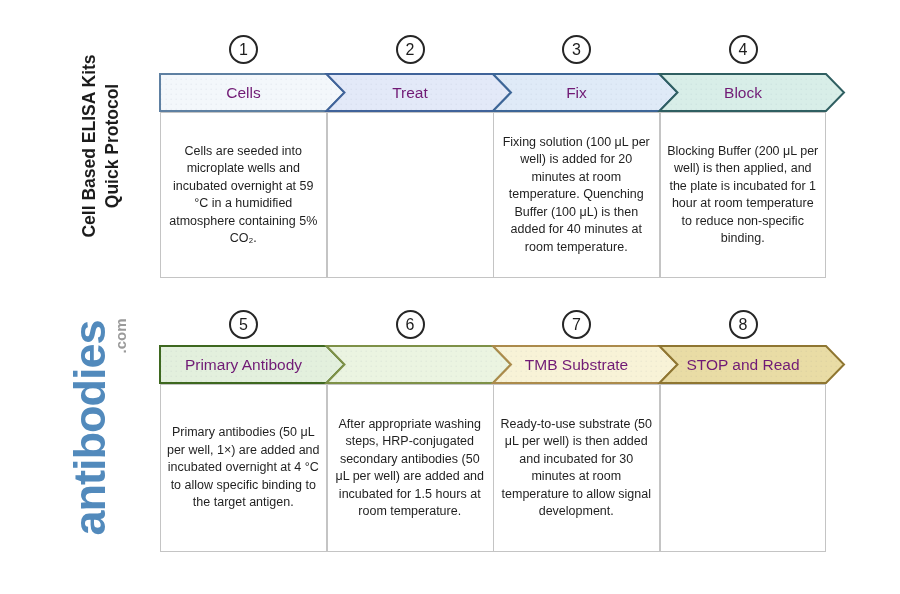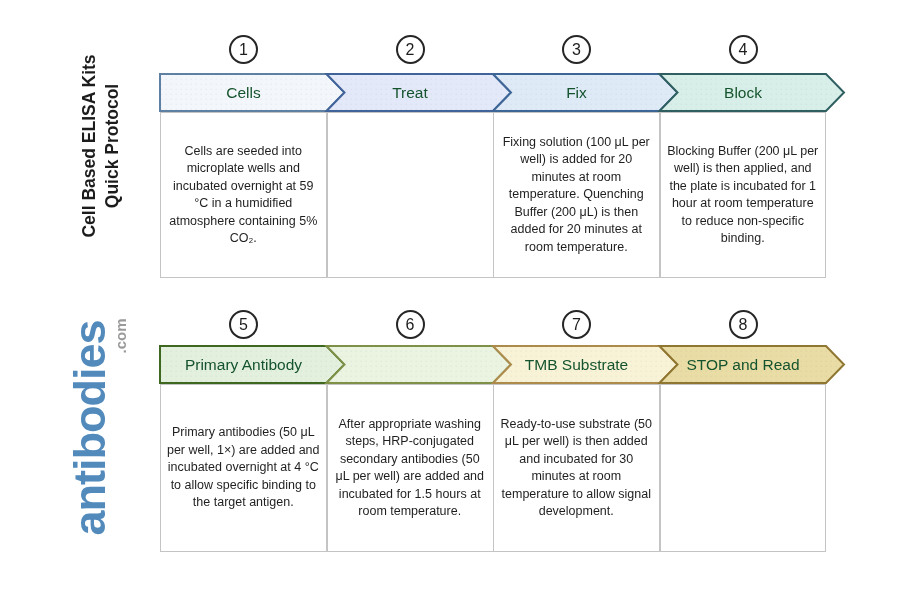--- a/index.html
+++ b/index.html
@@ -31,21 +31,21 @@
     display:flex; align-items:center; justify-content:center;
     font-size:16px; color:#1d1d1d;
   }
 
   
   .band-svg{position:absolute; left:160px; width:690px; height:39px; overflow:visible;}
   .row1-b{top:73px;} .row2-b{top:345px;}
   .band-label{
     position:absolute; width:167px; height:39px;
     display:flex; align-items:center; justify-content:center;
-    font-size:15.5px; color:#14532d;
+    font-size:15.5px; color:#701a75;
   }
 
   
   .box-frame{
     position:absolute; left:160px; width:666px; box-sizing:border-box;
     border:1.5px solid #c4c4c4; background:#ffffff;
   }
   .row1-f{top:112px; height:166px;} .row2-f{top:384px; height:168px;}
   .vdiv{position:absolute; top:0; bottom:0; width:1.5px; background:#c4c4c4;}
   .d1{left:165px;} .d2{left:331.5px;} .d3{left:498px;}
@@ -114,21 +114,21 @@
 
   <div class="box-frame row1-f">
     <div class="vdiv d1"></div>
     <div class="vdiv d2"></div>
     <div class="vdiv d3"></div>
   </div>
   <div class="desc row1-d c0">
     <p>Cells are seeded into microplate wells and incubated overnight at 59 °C in a humidified atmosphere containing 5% CO₂.</p>
   </div>
   <div class="desc row1-d c2">
-    <p>Fixing solution (100 μL per well) is added for 20 minutes at room temperature. Quenching Buffer (200 μL) is then added for 20 minutes at room temperature.</p>
+    <p>Fixing solution (100 μL per well) is added for 20 minutes at room temperature. Quenching Buffer (100 μL) is then added for 40 minutes at room temperature.</p>
   </div>
   <div class="desc row1-d c3">
     <p>Blocking Buffer (200 μL per well) is then applied, and the plate is incubated for 1 hour at room temperature to reduce non-specific binding.</p>
   </div>
 
   <div class="circle-slot row2-c c0">
     <div class="circle">5</div>
   </div>
   <div class="circle-slot row2-c c1">
     <div class="circle">6</div>

